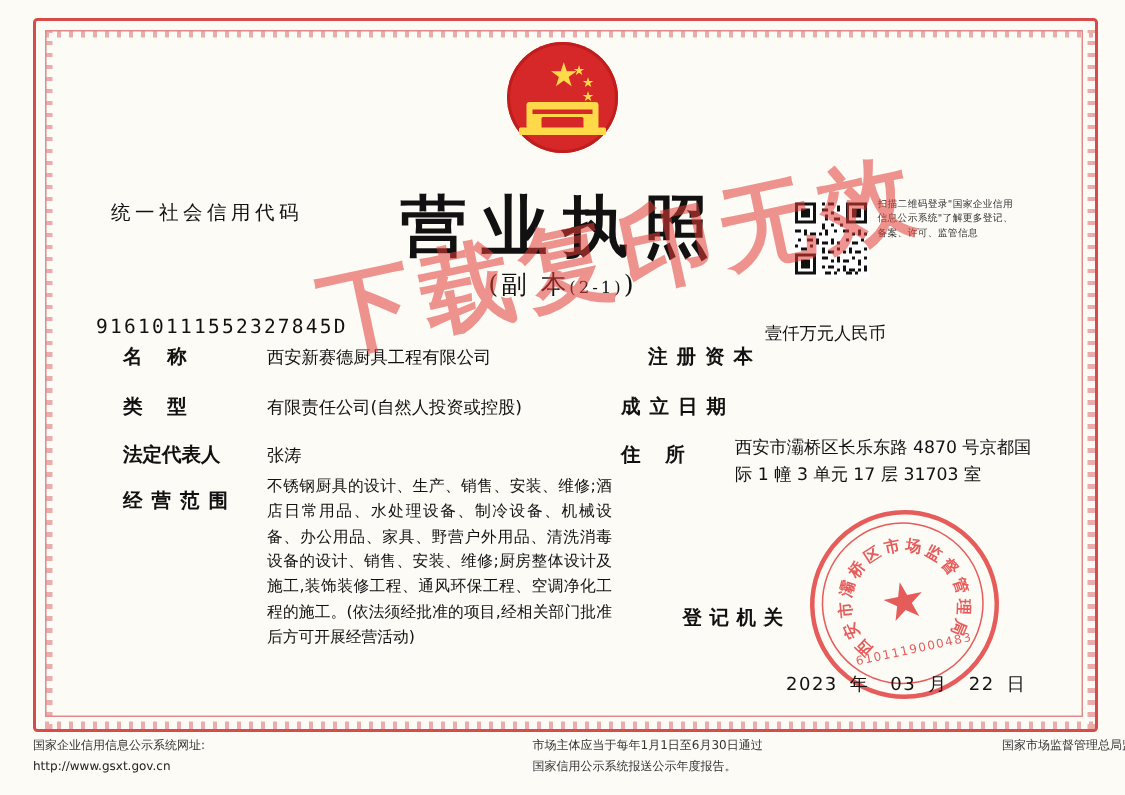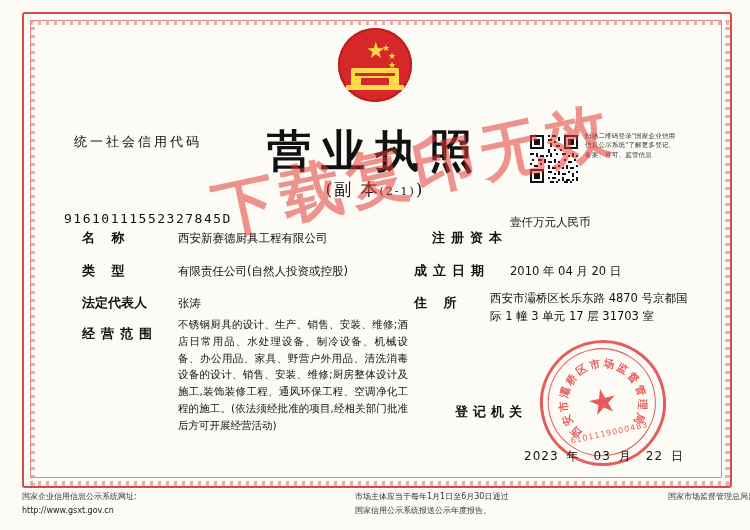--- a/index.html
+++ b/index.html
@@ -293,21 +293,20 @@
   <div class="field-label lbl-rep">法定代表人</div>
   <div class="field-value val-rep">张涛</div>
 
   <div class="field-label lbl-scope">经营范围</div>
   <div class="field-value val-scope">不锈钢厨具的设计、生产、销售、安装、维修;酒店日常用品、水处理设备、制冷设备、机械设备、办公用品、家具、野营户外用品、清洗消毒设备的设计、销售、安装、维修;厨房整体设计及施工,装饰装修工程、通风环保工程、空调净化工程的施工。(依法须经批准的项目,经相关部门批准后方可开展经营活动)</div>
 
   <div class="field-label lbl-capital">注册资本</div>
   <div class="field-value val-capital">壹仟万元人民币</div>
 
   <div class="field-label lbl-estdate">成立日期</div>
-  <div class="field-value val-estdate">2010 年 04 月 20 日</div>
 
   <div class="field-label lbl-addr">住 所</div>
   <div class="field-value val-addr">西安市灞桥区长乐东路 4870 号京都国际 1 幢 3 单元 17 层 31703 室</div>
 
   <div class="lbl-registry">登记机关</div>
 
   <div class="seal">
     <div class="ring"></div>
     <div class="sealstar">★</div>
     <div class="sealtext" id="seal-arc">

